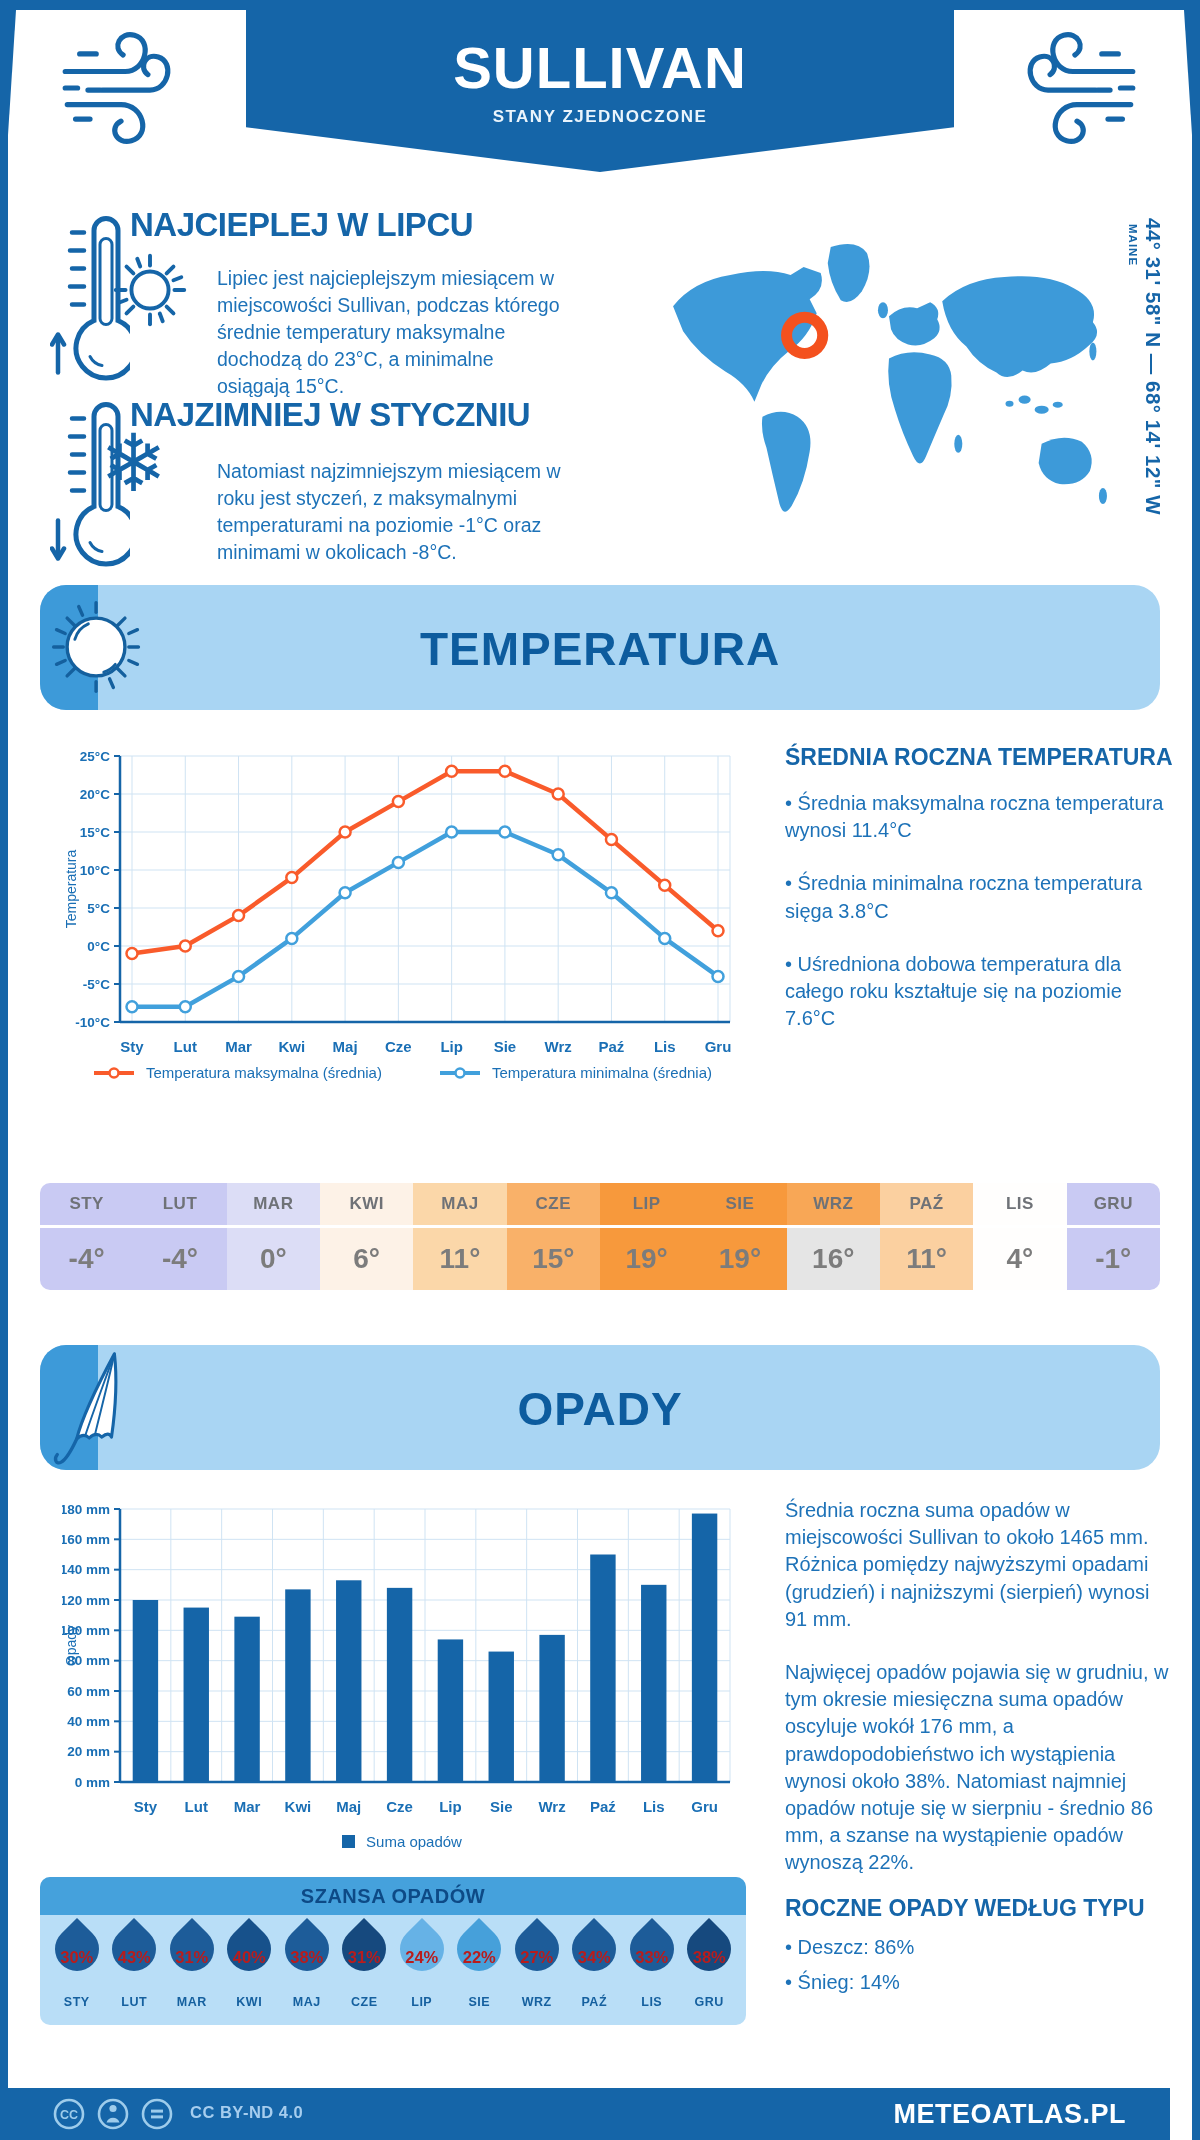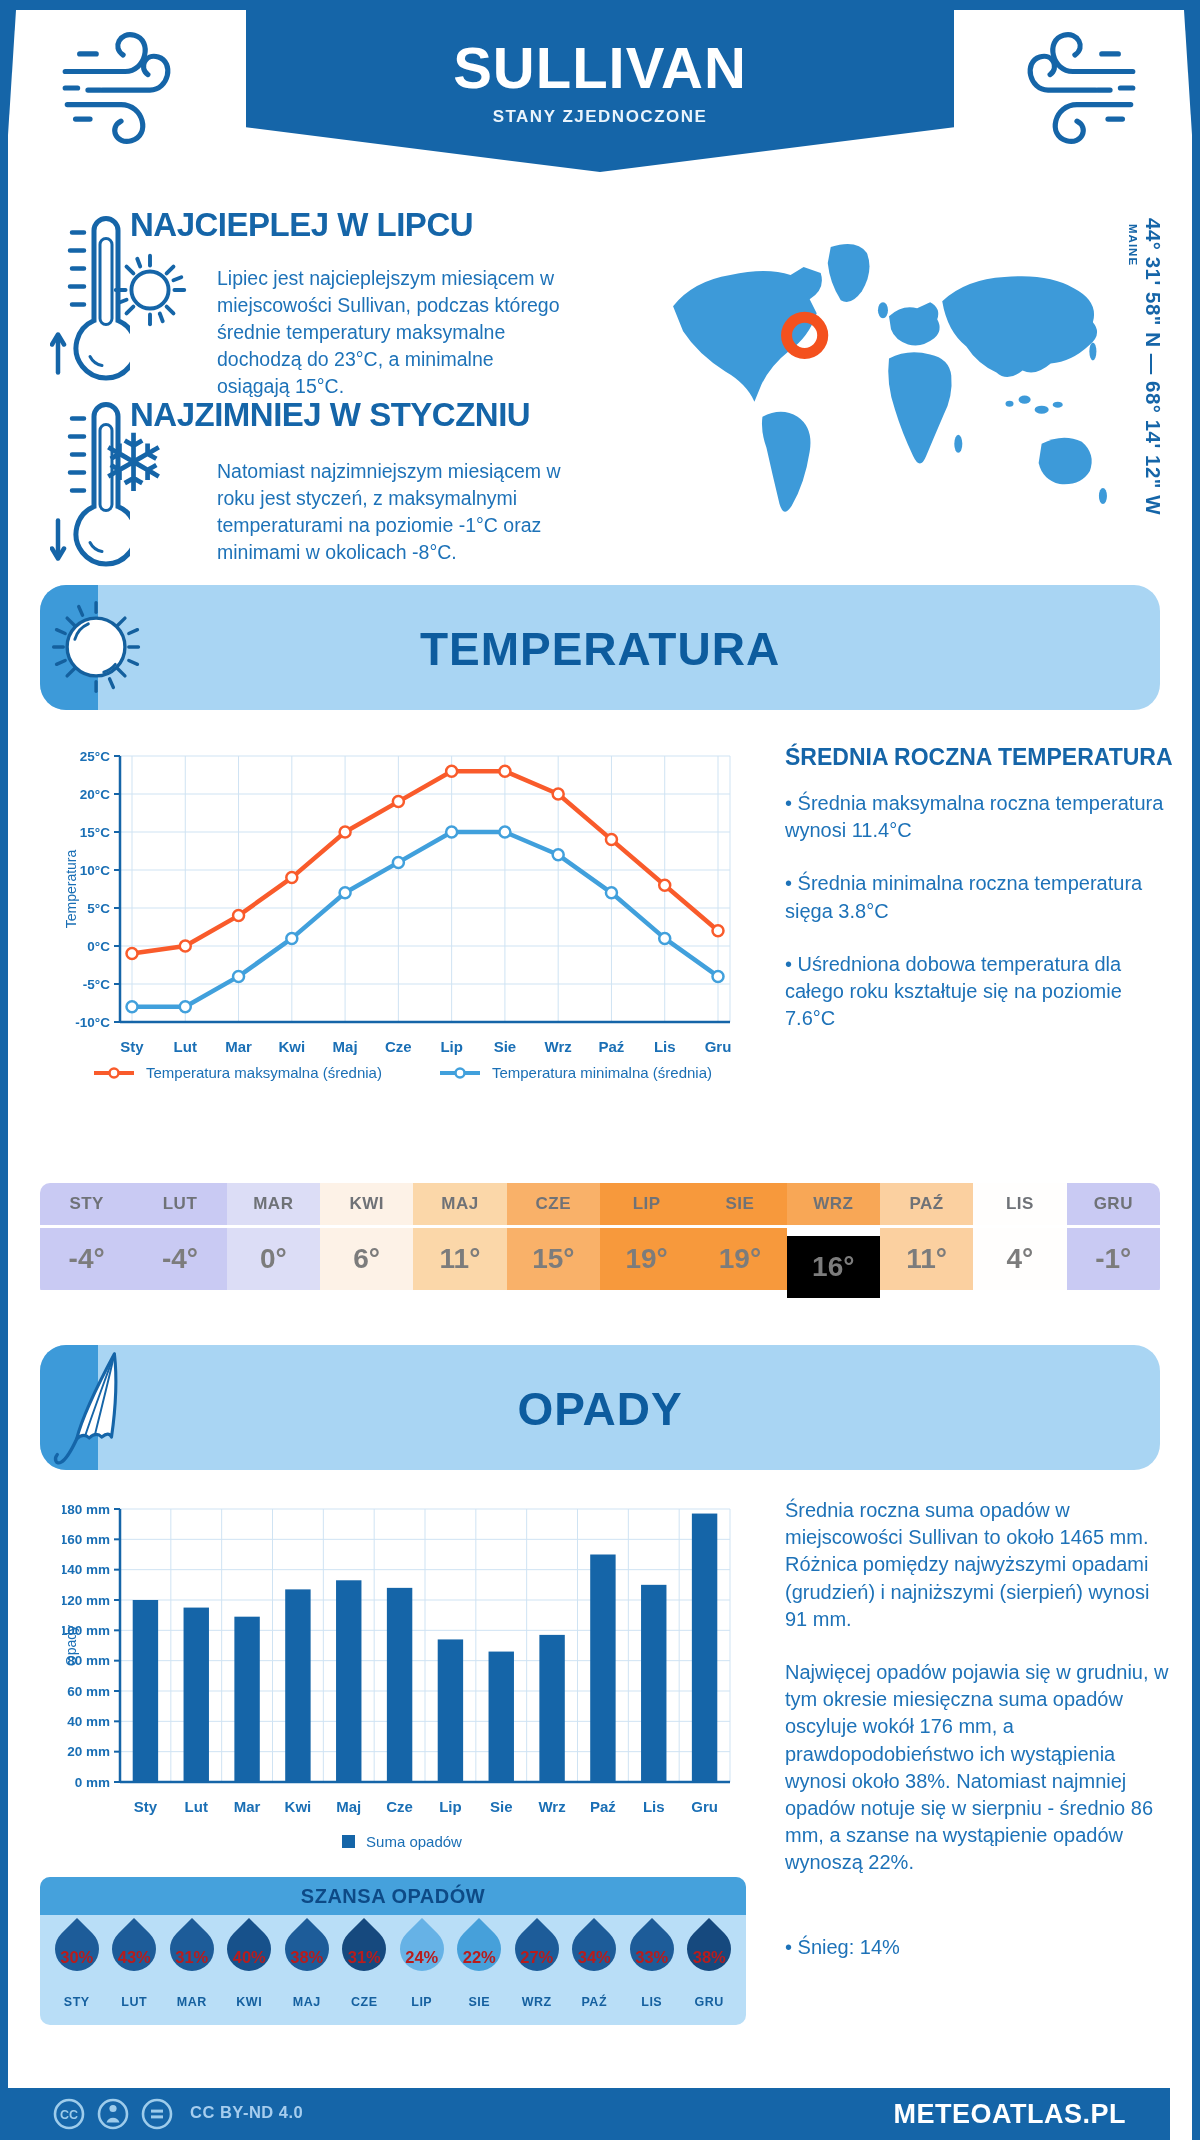--- a/index.html
+++ b/index.html
@@ -338,21 +338,21 @@
       </div>
     <div class="dt-row vals">
         <div class="dt-cell" style="background: rgb(201, 202, 243);">-4°</div>
         <div class="dt-cell" style="background: rgb(201, 202, 243);">-4°</div>
         <div class="dt-cell" style="background: rgb(220, 221, 246);">0°</div>
         <div class="dt-cell" style="background: rgb(253, 242, 231);">6°</div>
         <div class="dt-cell" style="background: rgb(251, 215, 169);">11°</div>
         <div class="dt-cell" style="background: rgb(249, 177, 105);">15°</div>
         <div class="dt-cell" style="background: rgb(247, 153, 60);">19°</div>
         <div class="dt-cell" style="background: rgb(247, 153, 60);">19°</div>
-        <div class="dt-cell" style="background: #000000; margin-top: 8px;">16°</div>
+        <div class="dt-cell" style="background: #e5e5e5;">16°</div>
         <div class="dt-cell" style="background: rgb(251, 208, 160);">11°</div>
         <div class="dt-cell" style="background: rgb(255, 254, 253);">4°</div>
         <div class="dt-cell" style="background: rgb(201, 202, 243);">-1°</div>
       </div>
   </div>
 
   <div class="abs secbanner" style="top:1345px;">
     <div class="corner"></div>
     <div class="btitle">OPADY</div>
   </div>
@@ -510,21 +510,23 @@
           <div class="drop-month">LIS</div>
         </div>
         <div class="slot">
           <div class="drop" style="background: rgb(22, 73, 126);"></div>
           <div class="drop-val">38%</div>
           <div class="drop-month">GRU</div>
         </div>
       </div>
   </div>
 
+  <div class="abs col-title" style="left:785px;top:1895px;width:400px;">ROCZNE OPADY WEDŁUG TYPU</div>
   <div class="abs col-text" style="left:785px;top:1934px;width:392px;">
+    <div style="margin-bottom:8px;">• Deszcz: 86%</div>
     <div>• Śnieg: 14%</div>
   </div>
 
   <div class="abs footer">
     <svg style="position:absolute;left:52px;top:8px;" width="125" height="36" viewBox="0 0 125 36">
       <g stroke="#9ecceb" fill="none" stroke-width="2.6">
         <circle cx="17" cy="18" r="14"></circle>
         <circle cx="61" cy="18" r="14"></circle>
         <circle cx="105" cy="18" r="14"></circle>
       </g>

